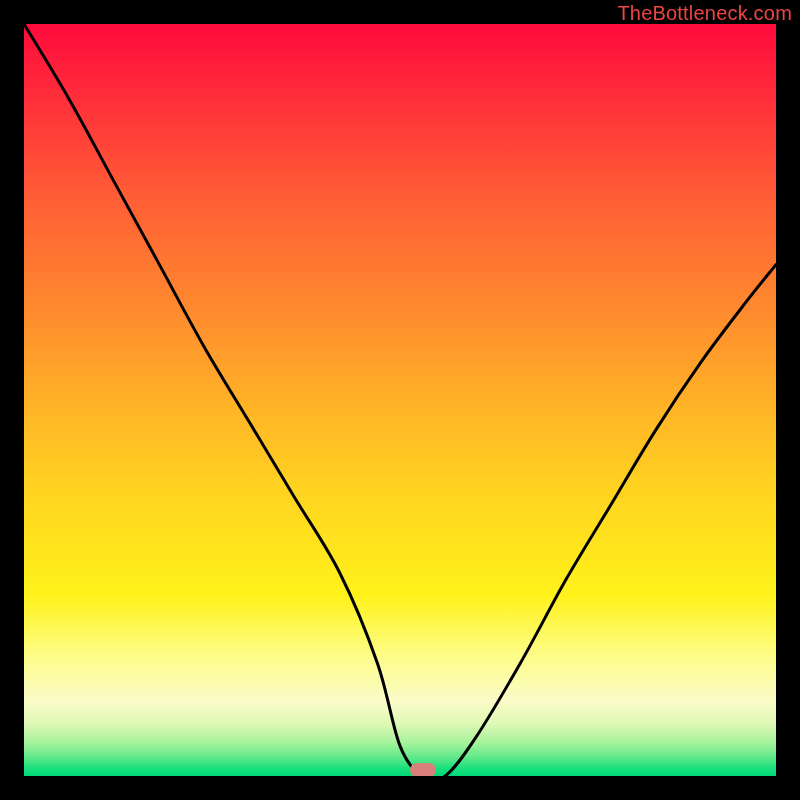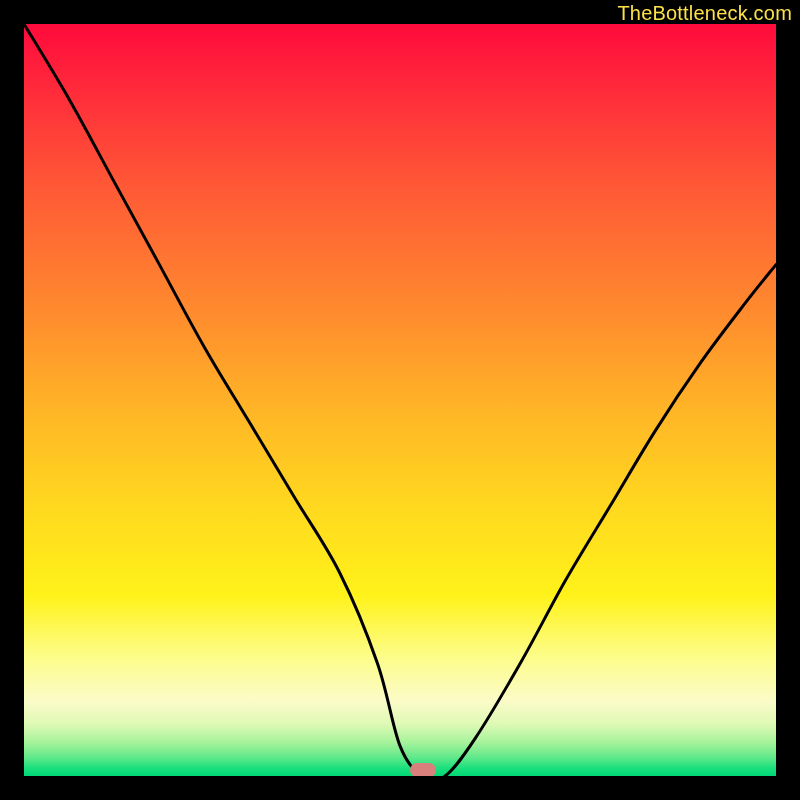--- a/index.html
+++ b/index.html
@@ -63,21 +63,21 @@
     width: 26px;
     height: 14px;
     border-radius: 7px;
     background: #d9807c;
     transform: translate(-50%, -50%);
   }
   .watermark {
     position: absolute;
     top: 2px;
     right: 8px;
-    color: #fde047;
+    color: #ef4444;
     font-size: 20px;
     font-weight: 500;
     letter-spacing: 0.2px;
     user-select: none;
   }
 </style>
 </head>
 <body>
 
 <div class="watermark">TheBottleneck.com</div>

